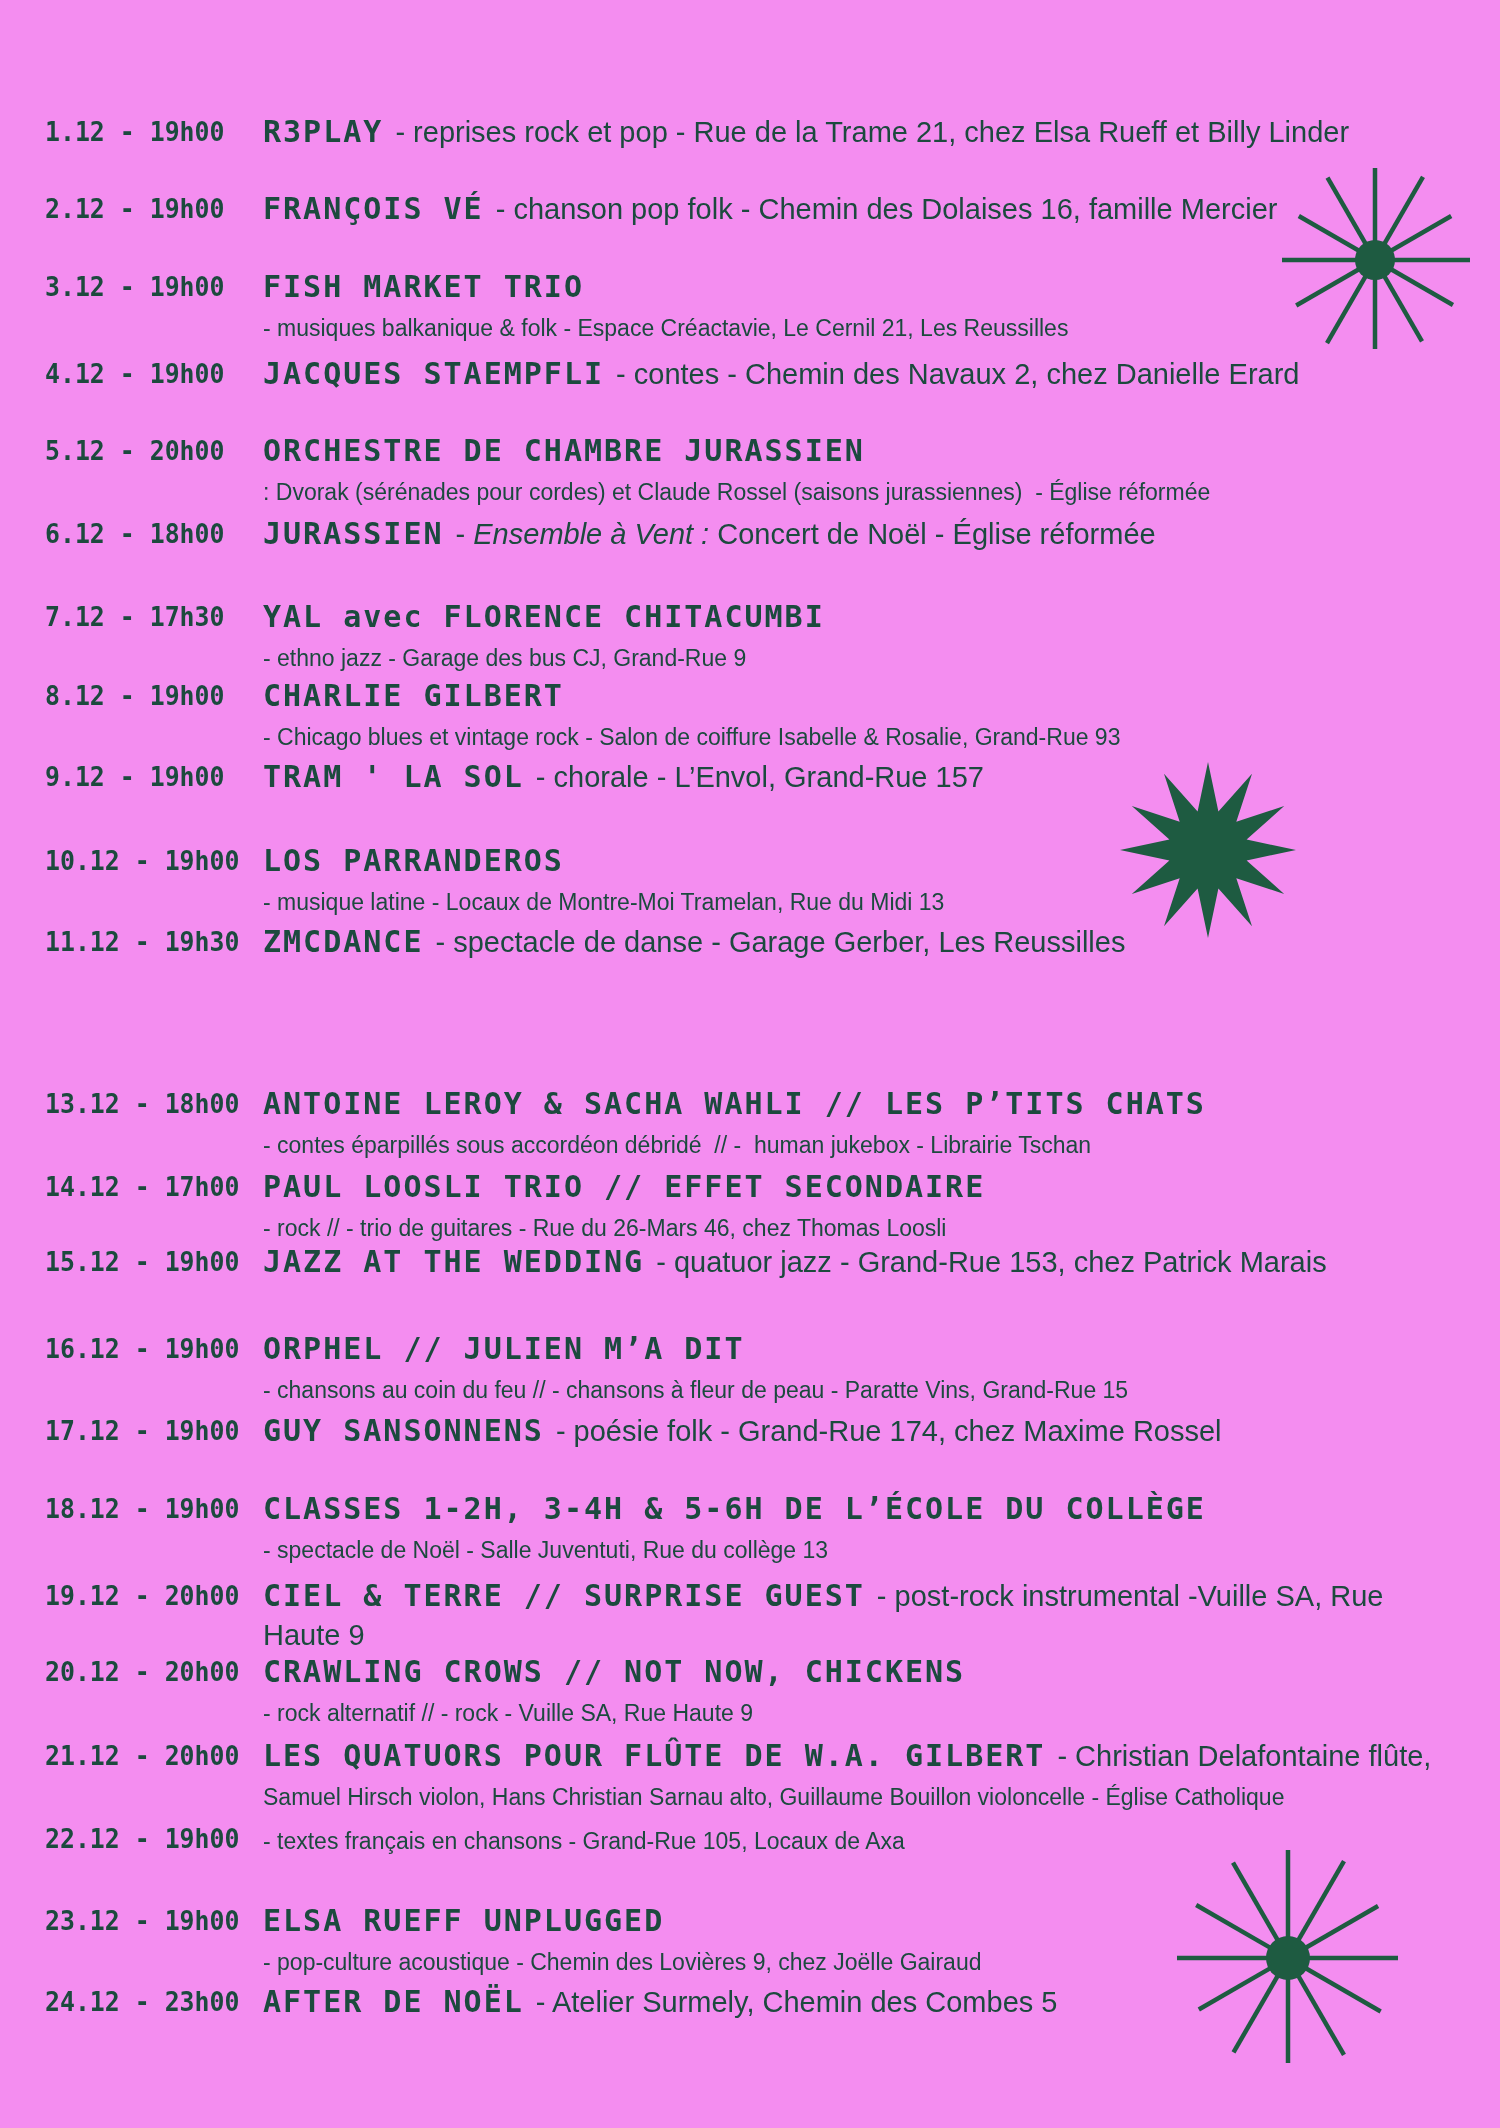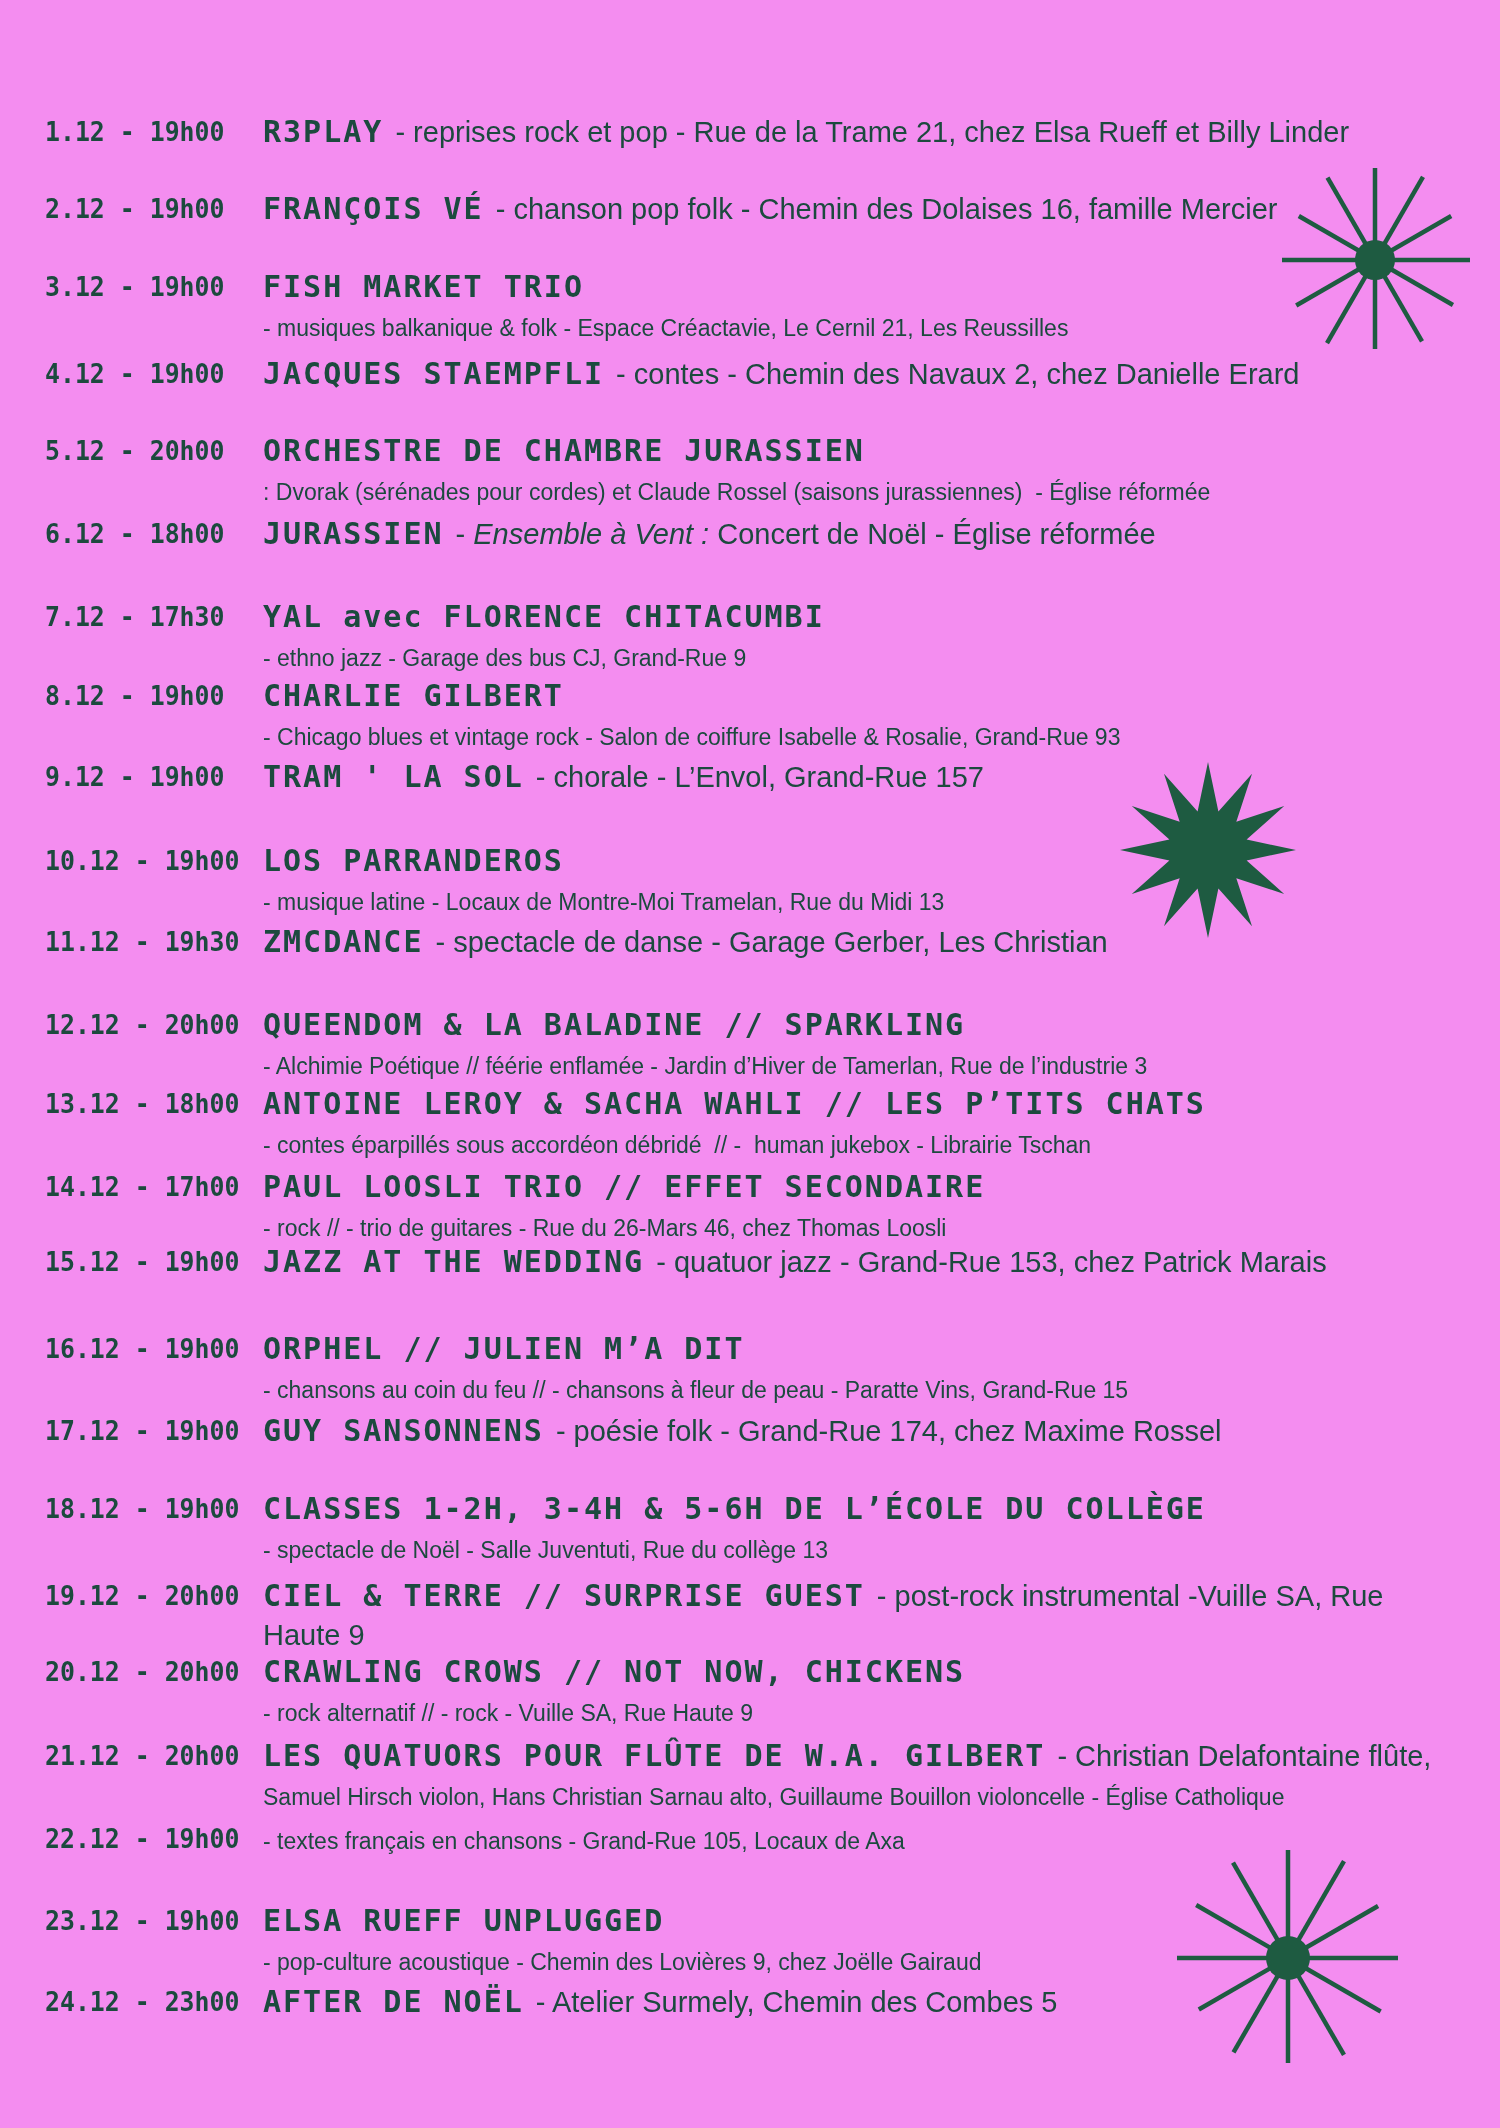--- a/index.html
+++ b/index.html
@@ -163,31 +163,24 @@
     <div class="date">10.12 - 19h00</div>
     <div class="content">
         <div class="titleline"><span class="title">LOS PARRANDEROS</span></div>
     <div class="desc">- musique latine - Locaux de Montre-Moi Tramelan, Rue du Midi 13</div>
       </div>
   </div>
 
   <div class="row" style="top:925px">
     <div class="date">11.12 - 19h30</div>
     <div class="content">
-        <div class="titleline"><span class="title">ZMCDANCE</span><span class="inline">- spectacle de danse - Garage Gerber, Les Christian</span></div>
-      </div>
-  </div>
-
-  <div class="row" style="top:1008px">
-    <div class="date">12.12 - 20h00</div>
-    <div class="content">
-        <div class="titleline"><span class="title">QUEENDOM &amp; LA BALADINE // SPARKLING</span></div>
-    <div class="desc">- Alchimie Poétique // féérie enflamée - Jardin d’Hiver de Tamerlan, Rue de l’industrie 3</div>
-      </div>
-  </div>
+        <div class="titleline"><span class="title">ZMCDANCE</span><span class="inline">- spectacle de danse - Garage Gerber, Les Reussilles</span></div>
+      </div>
+  </div>
+
 
   <div class="row" style="top:1087px">
     <div class="date">13.12 - 18h00</div>
     <div class="content">
         <div class="titleline"><span class="title">ANTOINE LEROY &amp; SACHA WAHLI // LES P’TITS CHATS</span></div>
     <div class="desc">- contes éparpillés sous accordéon débridé  // -  human jukebox - Librairie Tschan</div>
       </div>
   </div>
 
   <div class="row" style="top:1170px">

